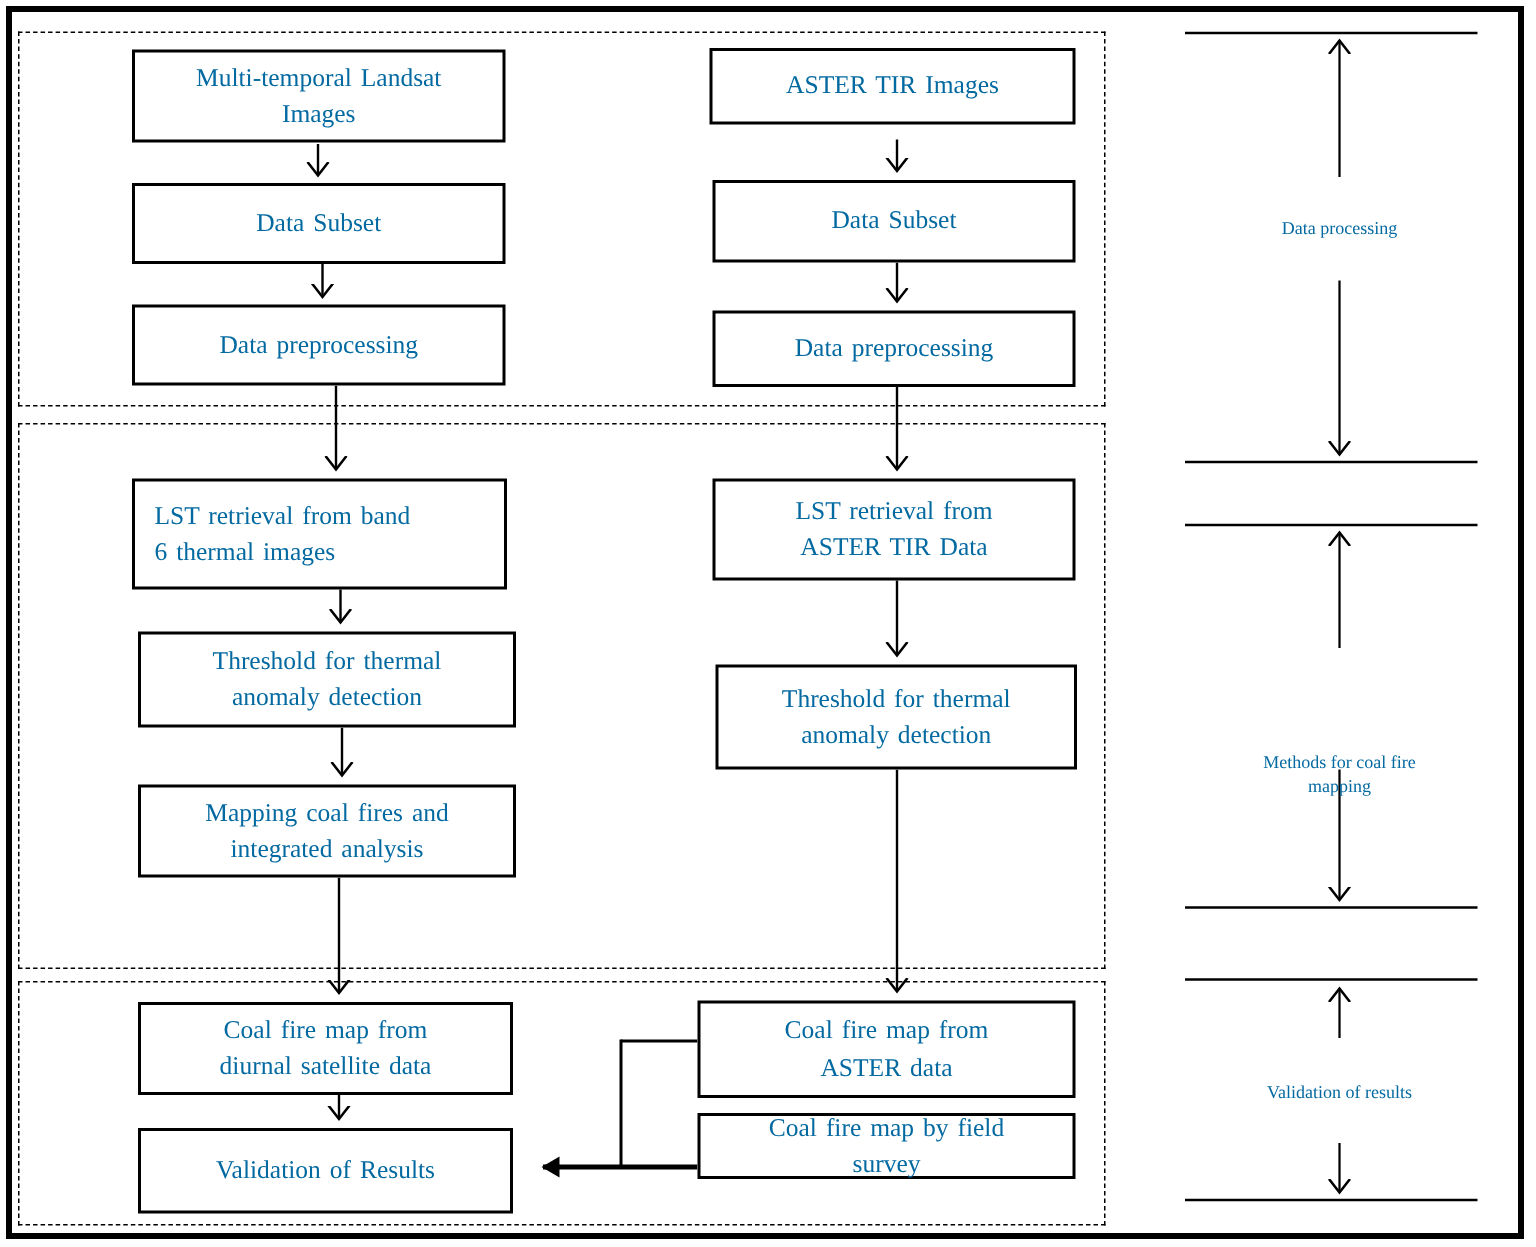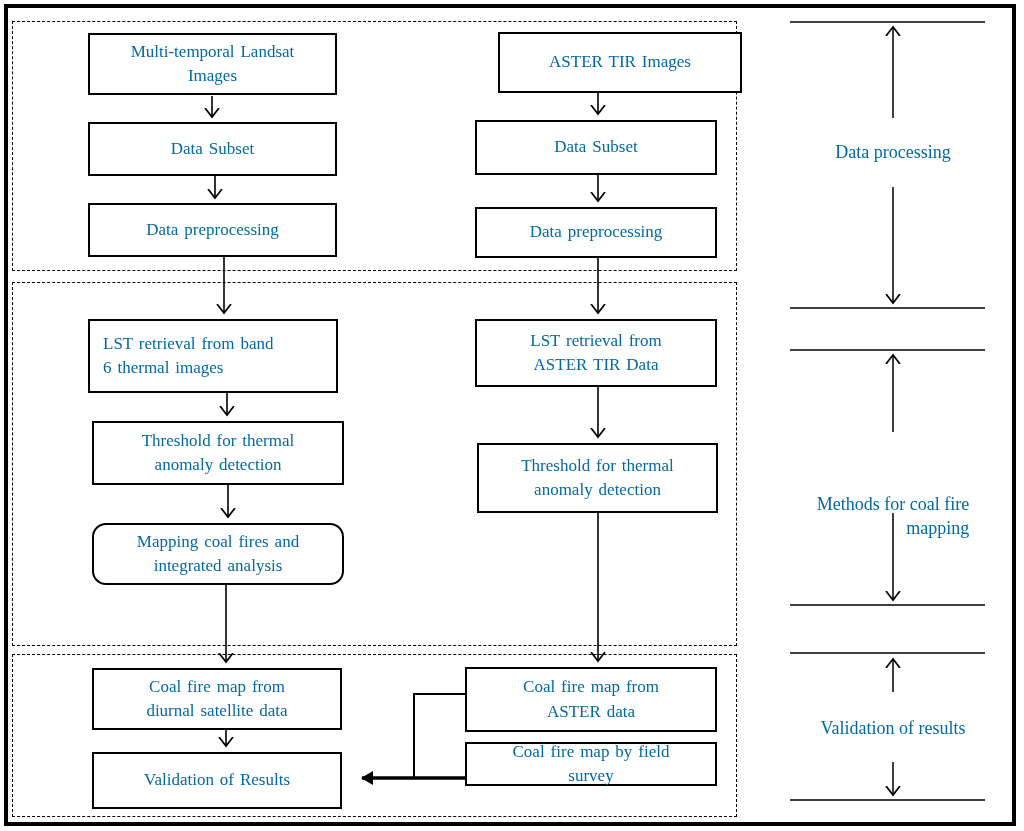--- a/index.html
+++ b/index.html
@@ -35,22 +35,22 @@
     word-spacing:0.10em;
     z-index:3;
     box-sizing:border-box;
   }
   .node.align-left{
     justify-content:flex-start;text-align:left;padding-left:13px;padding-right:6px;
   }
   .stage-label{
     position:absolute;
     display:flex;align-items:center;justify-content:center;
-    text-align:right;
-    font-size:18px;line-height:1.35;
+    text-align:center;
+    font-size:12px;line-height:1.35;
     white-space:pre-line;
     z-index:3;
   }
 </style>
 </head>
 <body>
 
 <div id="canvas">
 
   <div class="outer-frame"></div>
@@ -112,27 +112,27 @@
   </svg>
 
   <div class="node" style="left:88px;top:33px;width:249px;height:62px;">Multi-temporal Landsat
 Images</div>
   <div class="node" style="left:88px;top:122px;width:249px;height:54px;">Data Subset</div>
   <div class="node" style="left:88px;top:203px;width:249px;height:54px;">Data preprocessing</div>
   <div class="node align-left" style="left:88px;top:319px;width:250px;height:74px;">LST retrieval from band
 6 thermal images</div>
   <div class="node" style="left:92px;top:421px;width:252px;height:64px;">Threshold for thermal
 anomaly detection</div>
-  <div class="node" style="left:92px;top:523px;width:252px;height:62px;border-radius:14px;">Mapping coal fires and
+  <div class="node" style="left:92px;top:523px;width:252px;height:62px;">Mapping coal fires and
 integrated analysis</div>
   <div class="node" style="left:92px;top:668px;width:250px;height:62px;">Coal fire map from
 diurnal satellite data</div>
   <div class="node" style="left:92px;top:752px;width:250px;height:57px;">Validation of Results</div>
 
-  <div class="node" style="left:498px;top:32px;width:244px;height:61px;">ASTER TIR Images</div>
+  <div class="node" style="left:473px;top:32px;width:244px;height:51px;">ASTER TIR Images</div>
   <div class="node" style="left:475px;top:120px;width:242px;height:55px;">Data Subset</div>
   <div class="node" style="left:475px;top:207px;width:242px;height:51px;">Data preprocessing</div>
   <div class="node" style="left:475px;top:319px;width:242px;height:68px;">LST retrieval from
 ASTER TIR Data</div>
   <div class="node" style="left:477px;top:443px;width:241px;height:70px;">Threshold for thermal
 anomaly detection</div>
   <div class="node" style="left:465px;top:667px;width:252px;height:65px;">Coal fire map from
 ASTER data</div>
   <div class="node" style="left:465px;top:742px;width:252px;height:44px;">Coal fire map by field
 survey</div>

